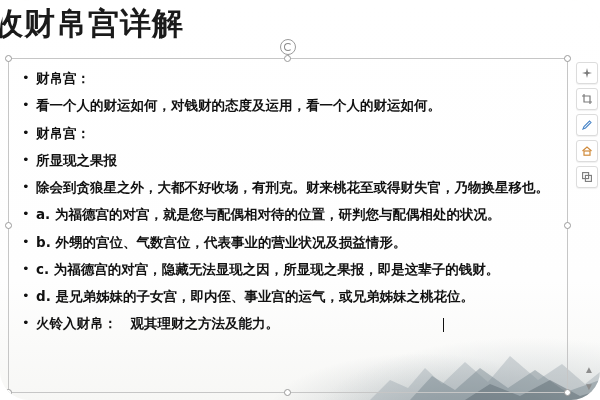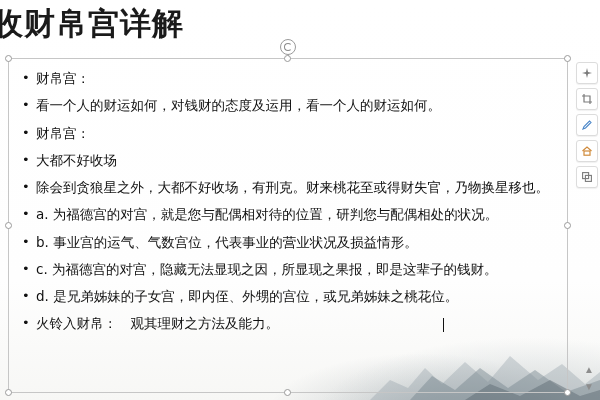--- a/index.html
+++ b/index.html
@@ -13,20 +13,21 @@
     background: #ffffff;
     font-family: "Liberation Sans", sans-serif;
   }
 
   .screen {
     position: relative;
     width: 600px;
     height: 400px;
     background: #fdfdfb;
     overflow: hidden;
+    border-radius: 29px;
   }
 
   
   .paper-bg {
     position: absolute;
     left: 0;
     top: 0;
     width: 600px;
     height: 400px;
     background:
@@ -140,20 +141,21 @@
   .bullet-line .dot {
     flex: 0 0 auto;
     width: 14px;
     font-size: 13px;
     line-height: 1.5;
     color: #111111;
   }
   .bullet-line .txt {
     flex: 1 1 auto;
     color: #111111;
+    font-weight: bold;
   }
 
   
   .side-toolbar {
     position: absolute;
     right: 2px;
     top: 62px;
     width: 22px;
     display: flex;
     flex-direction: column;
@@ -242,41 +244,41 @@
     <div class="bullet-line">
       <span class="dot">•</span>
       <span class="txt">看一个人的财运如何，对钱财的态度及运用，看一个人的财运如何。</span>
     </div>
     <div class="bullet-line">
       <span class="dot">•</span>
       <span class="txt">财帛宫：</span>
     </div>
     <div class="bullet-line">
       <span class="dot">•</span>
-      <span class="txt">大都不好收场</span>
+      <span class="txt">所显现之果报</span>
     </div>
     <div class="bullet-line">
       <span class="dot">•</span>
       <span class="txt">除会到贪狼星之外，大都不好收场，有刑克。财来桃花至或得财失官，乃物换星移也。</span>
     </div>
     <div class="bullet-line">
       <span class="dot">•</span>
       <span class="txt">a. 为福德宫的对宫，就是您与配偶相对待的位置，研判您与配偶相处的状况。</span>
     </div>
     <div class="bullet-line">
       <span class="dot">•</span>
-      <span class="txt">b. 事业宫的运气、气数宫位，代表事业的营业状况及损益情形。</span>
+      <span class="txt">b. 外甥的宫位、气数宫位，代表事业的营业状况及损益情形。</span>
     </div>
     <div class="bullet-line">
       <span class="dot">•</span>
       <span class="txt">c. 为福德宫的对宫，隐藏无法显现之因，所显现之果报，即是这辈子的钱财。</span>
     </div>
     <div class="bullet-line">
       <span class="dot">•</span>
-      <span class="txt">d. 是兄弟姊妹的子女宫，即内侄、外甥的宫位，或兄弟姊妹之桃花位。</span>
+      <span class="txt">d. 是兄弟姊妹的子女宫，即内侄、事业宫的运气，或兄弟姊妹之桃花位。</span>
     </div>
     <div class="bullet-line">
       <span class="dot">•</span>
       <span class="txt">火铃入财帛：　观其理财之方法及能力。</span>
     </div>
   </div>
 
   <div class="caret"></div>
 
   <div class="side-toolbar">

